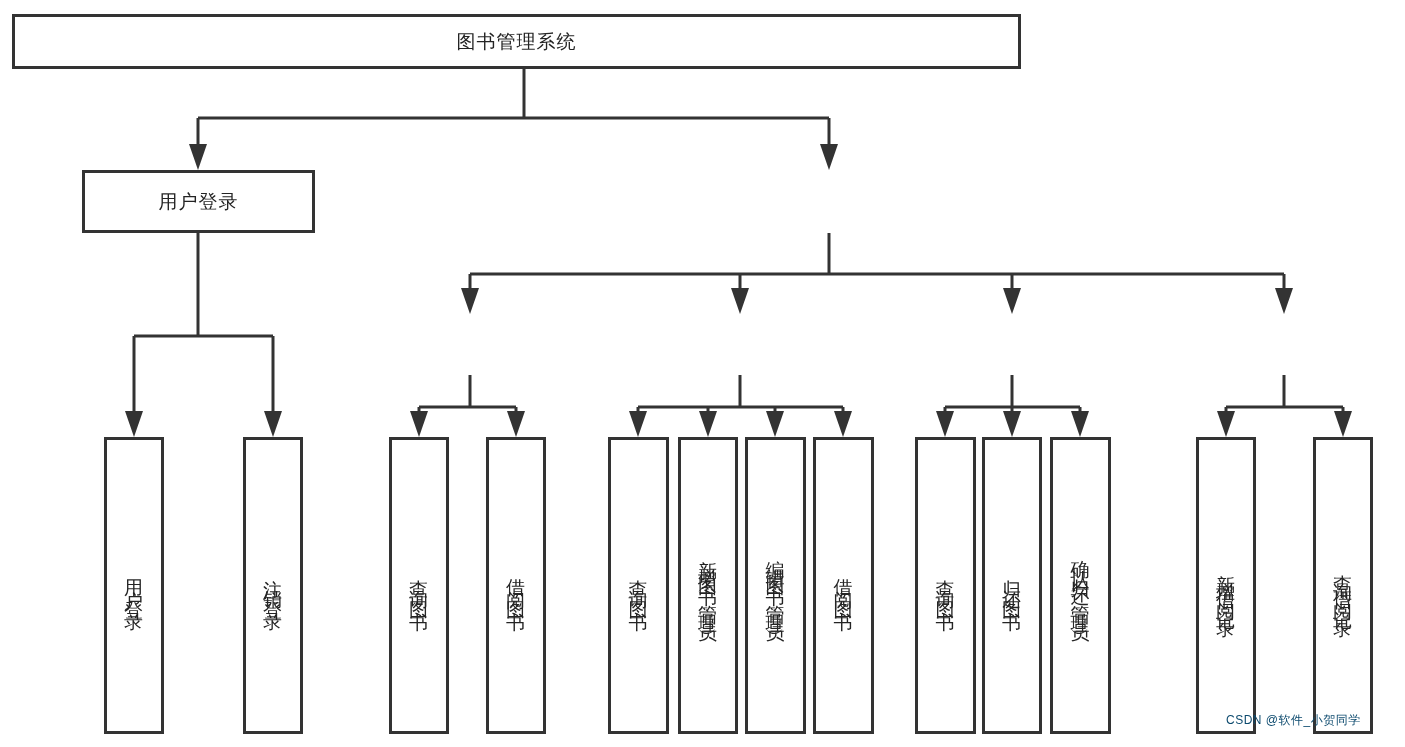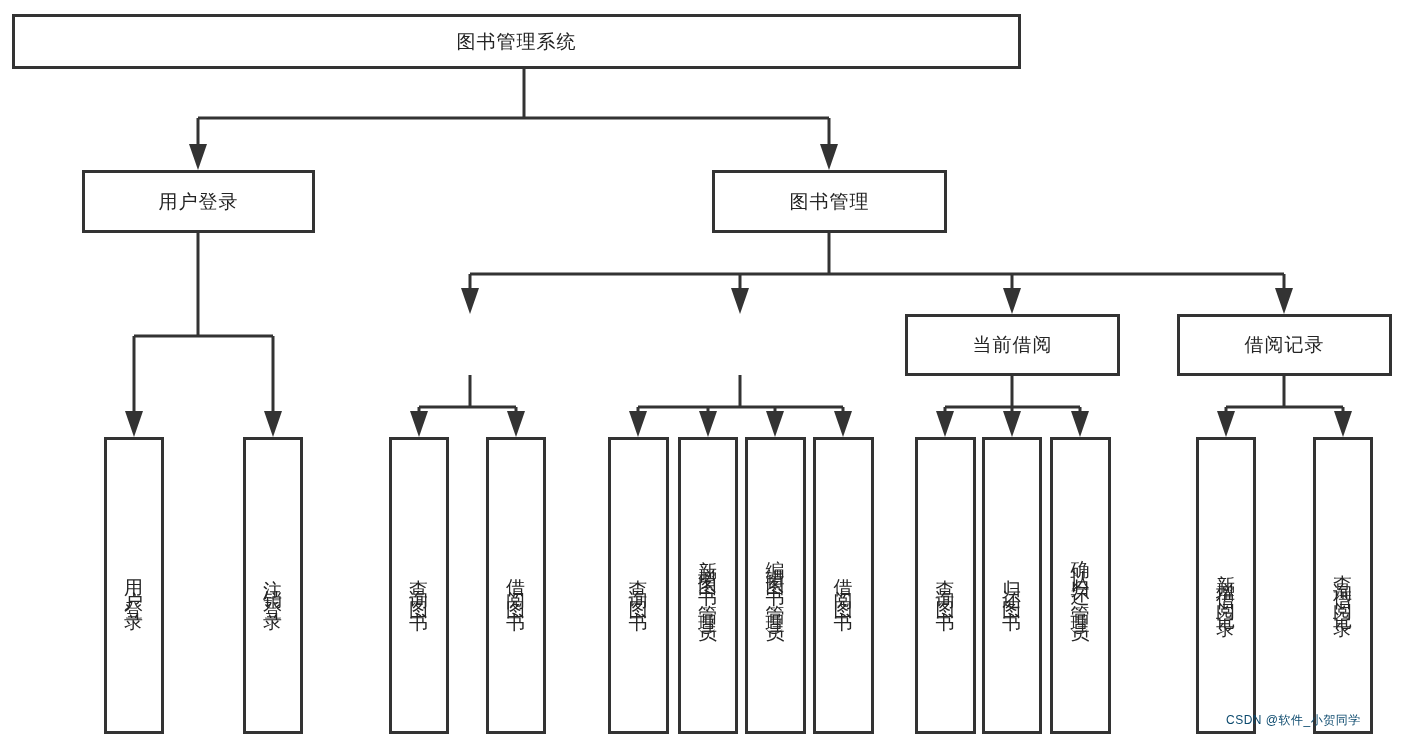--- a/index.html
+++ b/index.html
@@ -134,24 +134,21 @@
       <polygon points="1071,411 1089,411 1080,437"></polygon>
 
       <polygon points="1217,411 1235,411 1226,437"></polygon>
       <polygon points="1334,411 1352,411 1343,437"></polygon>
     </g>
   </svg>
 
   <div class="node hbox" style="left:12px; top:14px; width:1009px; height:55px;">图书管理系统</div>
 
   <div class="node hbox" style="left:82px; top:170px; width:233px; height:63px;">用户登录</div>
-  <div class="node hbox" style="left:712px; top:170px; width:235px; height:63px;">图书管理</div>
 
-  <div class="node hbox" style="left:905px; top:314px; width:215px; height:62px;">当前借阅</div>
-  <div class="node hbox" style="left:1177px; top:314px; width:215px; height:62px;">借阅记录</div>
 
   <div class="node vbox" style="left:104px; top:437px; width:60px; height:297px;">用户登录</div>
   <div class="node vbox" style="left:243px; top:437px; width:60px; height:297px;">注销登录</div>
 
   <div class="node vbox" style="left:389px; top:437px; width:60px; height:297px;">查询图书</div>
   <div class="node vbox" style="left:486px; top:437px; width:60px; height:297px;">借阅图书</div>
 
   <div class="node vbox" style="left:608px; top:437px; width:61px; height:297px;">查询图书</div>
   <div class="node vbox long" style="left:678px; top:437px; width:60px; height:297px;">新增图书（管理员）</div>
   <div class="node vbox long" style="left:745px; top:437px; width:61px; height:297px;">编辑图书（管理员）</div>

